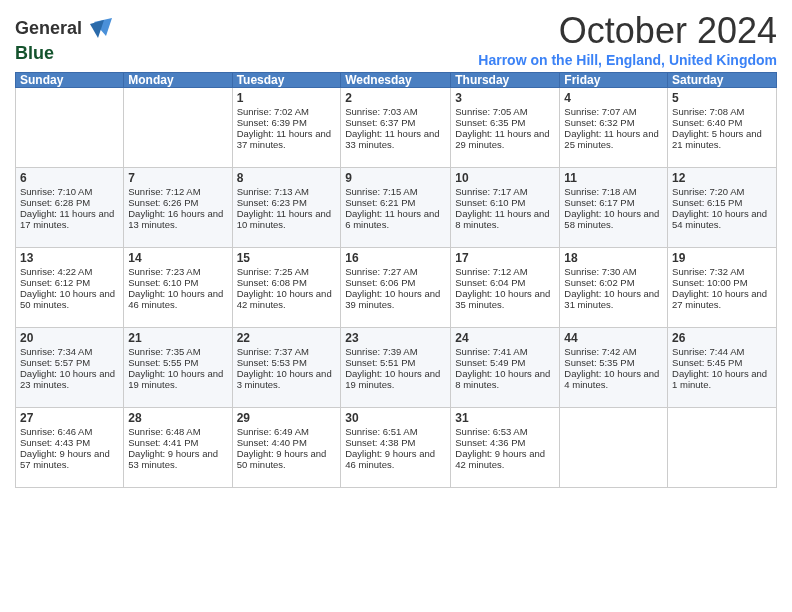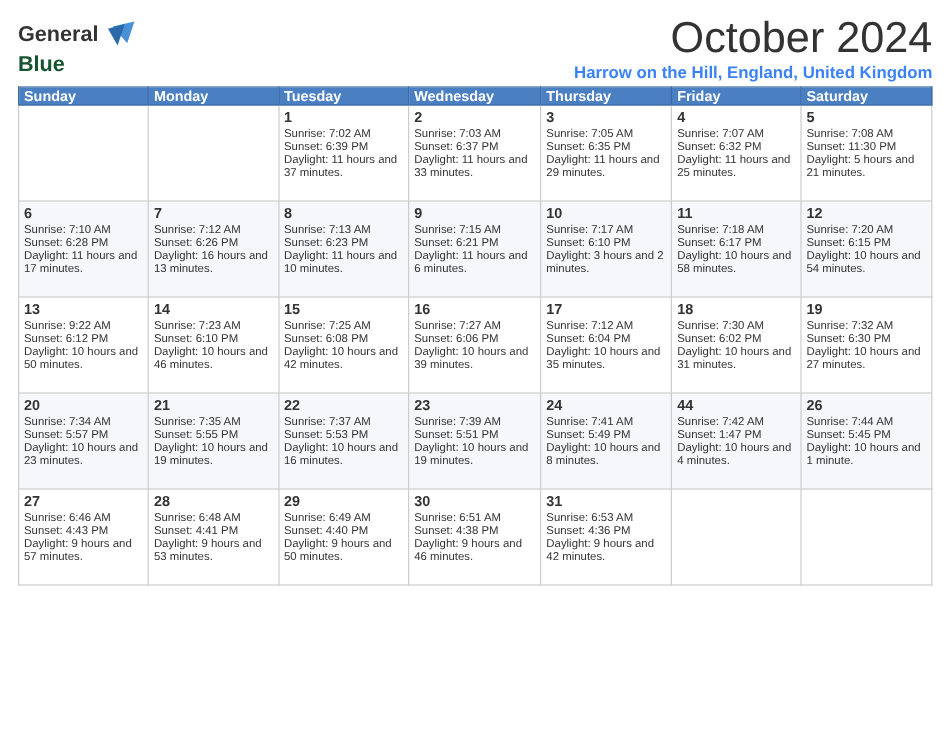--- a/index.html
+++ b/index.html
@@ -146,21 +146,21 @@
           </td>
           <td>
             <span class="day-num">4</span>
             <div>Sunrise: 7:07 AM</div>
             <div>Sunset: 6:32 PM</div>
             <div>Daylight: 11 hours and 25 minutes.</div>
           </td>
           <td>
             <span class="day-num">5</span>
             <div>Sunrise: 7:08 AM</div>
-            <div>Sunset: 11:30 PM</div>
+            <div>Sunset: 6:40 PM</div>
             <div>Daylight: 5 hours and 21 minutes.</div>
           </td>
         </tr>
         <tr>
           <td>
             <span class="day-num">6</span>
             <div>Sunrise: 7:10 AM</div>
             <div>Sunset: 6:28 PM</div>
             <div>Daylight: 11 hours and 17 minutes.</div>
           </td>
@@ -179,39 +179,39 @@
           <td>
             <span class="day-num">9</span>
             <div>Sunrise: 7:15 AM</div>
             <div>Sunset: 6:21 PM</div>
             <div>Daylight: 11 hours and 6 minutes.</div>
           </td>
           <td>
             <span class="day-num">10</span>
             <div>Sunrise: 7:17 AM</div>
             <div>Sunset: 6:10 PM</div>
-            <div>Daylight: 3 hours and 2 minutes.</div>
+            <div>Daylight: 11 hours and 8 minutes.</div>
           </td>
           <td>
             <span class="day-num">11</span>
             <div>Sunrise: 7:18 AM</div>
             <div>Sunset: 6:17 PM</div>
             <div>Daylight: 10 hours and 58 minutes.</div>
           </td>
           <td>
             <span class="day-num">12</span>
             <div>Sunrise: 7:20 AM</div>
             <div>Sunset: 6:15 PM</div>
             <div>Daylight: 10 hours and 54 minutes.</div>
           </td>
         </tr>
         <tr>
           <td>
             <span class="day-num">13</span>
-            <div>Sunrise: 9:22 AM</div>
+            <div>Sunrise: 4:22 AM</div>
             <div>Sunset: 6:12 PM</div>
             <div>Daylight: 10 hours and 50 minutes.</div>
           </td>
           <td>
             <span class="day-num">14</span>
             <div>Sunrise: 7:23 AM</div>
             <div>Sunset: 6:10 PM</div>
             <div>Daylight: 10 hours and 46 minutes.</div>
           </td>
           <td>
@@ -234,59 +234,59 @@
           </td>
           <td>
             <span class="day-num">18</span>
             <div>Sunrise: 7:30 AM</div>
             <div>Sunset: 6:02 PM</div>
             <div>Daylight: 10 hours and 31 minutes.</div>
           </td>
           <td>
             <span class="day-num">19</span>
             <div>Sunrise: 7:32 AM</div>
-            <div>Sunset: 6:30 PM</div>
+            <div>Sunset: 10:00 PM</div>
             <div>Daylight: 10 hours and 27 minutes.</div>
           </td>
         </tr>
         <tr>
           <td>
             <span class="day-num">20</span>
             <div>Sunrise: 7:34 AM</div>
             <div>Sunset: 5:57 PM</div>
             <div>Daylight: 10 hours and 23 minutes.</div>
           </td>
           <td>
             <span class="day-num">21</span>
             <div>Sunrise: 7:35 AM</div>
             <div>Sunset: 5:55 PM</div>
             <div>Daylight: 10 hours and 19 minutes.</div>
           </td>
           <td>
             <span class="day-num">22</span>
             <div>Sunrise: 7:37 AM</div>
             <div>Sunset: 5:53 PM</div>
-            <div>Daylight: 10 hours and 16 minutes.</div>
+            <div>Daylight: 10 hours and 3 minutes.</div>
           </td>
           <td>
             <span class="day-num">23</span>
             <div>Sunrise: 7:39 AM</div>
             <div>Sunset: 5:51 PM</div>
             <div>Daylight: 10 hours and 19 minutes.</div>
           </td>
           <td>
             <span class="day-num">24</span>
             <div>Sunrise: 7:41 AM</div>
             <div>Sunset: 5:49 PM</div>
             <div>Daylight: 10 hours and 8 minutes.</div>
           </td>
           <td>
             <span class="day-num">44</span>
             <div>Sunrise: 7:42 AM</div>
-            <div>Sunset: 1:47 PM</div>
+            <div>Sunset: 5:35 PM</div>
             <div>Daylight: 10 hours and 4 minutes.</div>
           </td>
           <td>
             <span class="day-num">26</span>
             <div>Sunrise: 7:44 AM</div>
             <div>Sunset: 5:45 PM</div>
             <div>Daylight: 10 hours and 1 minute.</div>
           </td>
         </tr>
         <tr>

